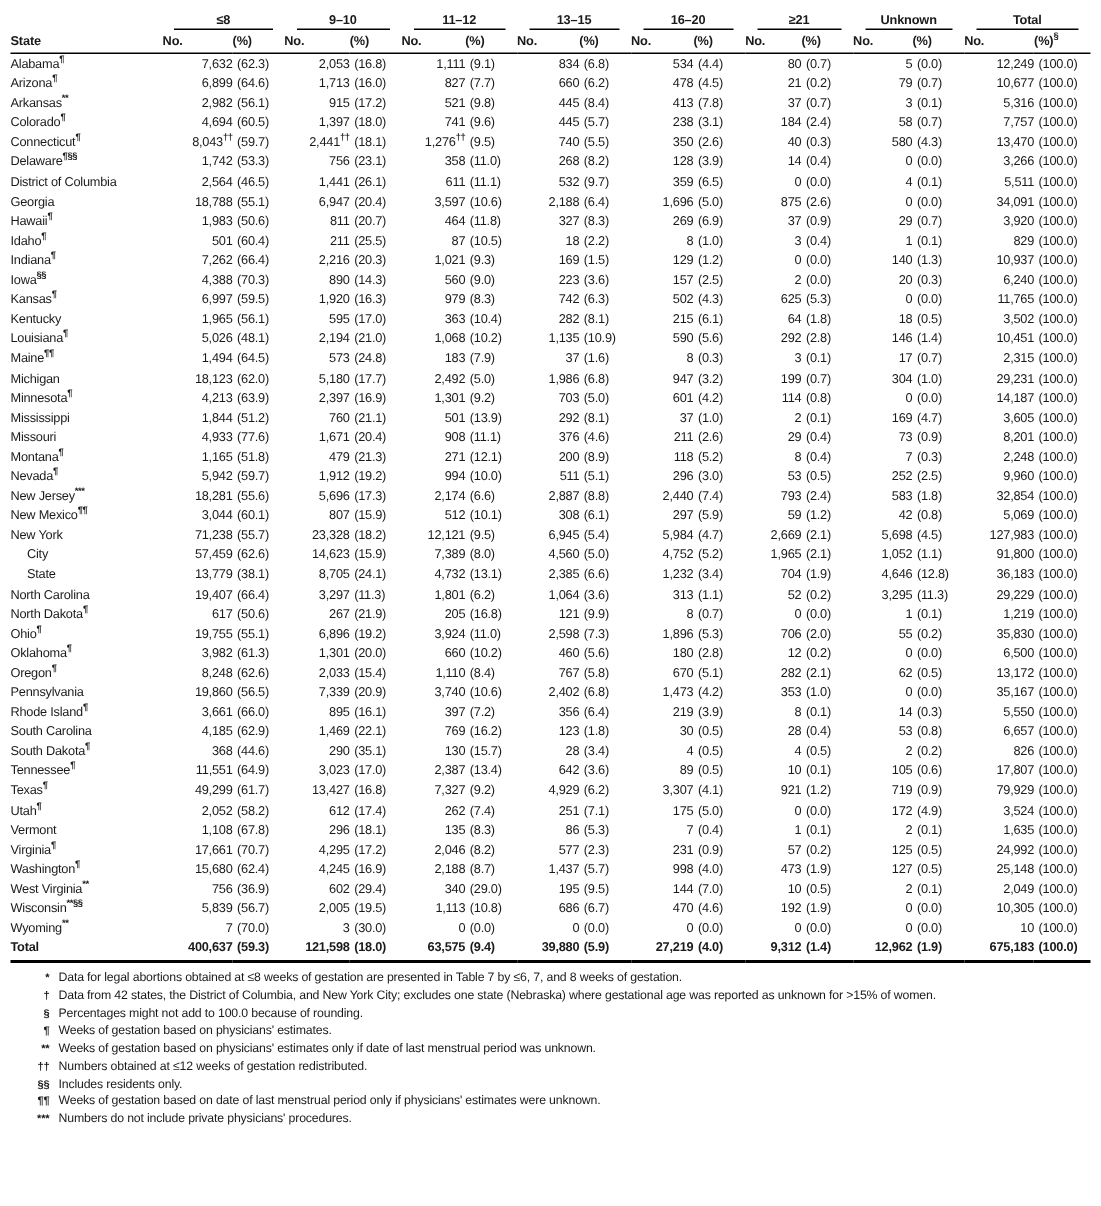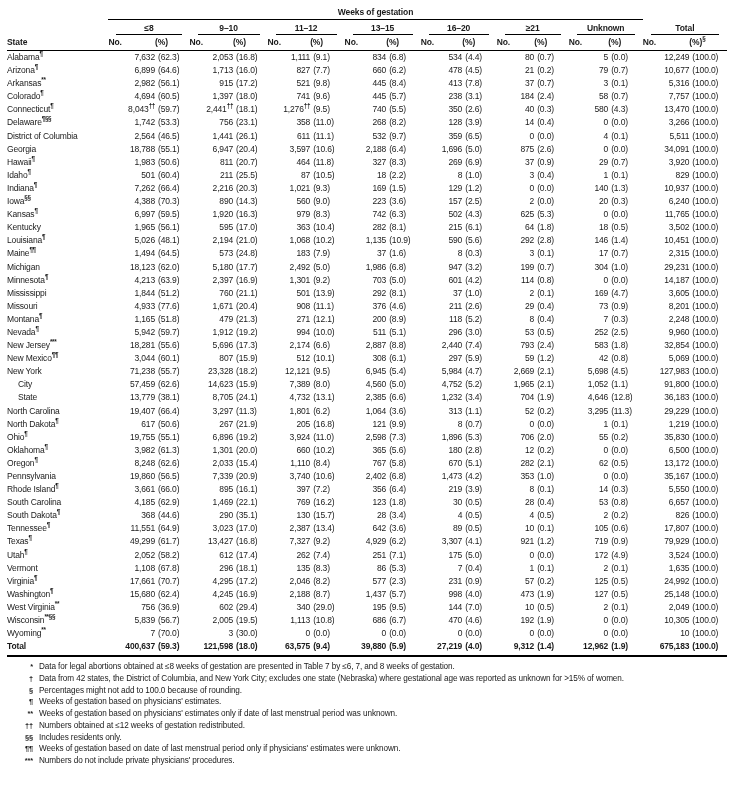--- a/index.html
+++ b/index.html
@@ -60,25 +60,20 @@
       <col style="width:37px">
         <col style="width:34px">
       <col style="width:39px">
         <col style="width:34px">
       <col style="width:46px">
         <col style="width:37px">
     </colgroup>
     <thead>
         <tr>
           <th class="blank"></th>
-          <th class="wog" colspan="14">Weeks of gestation</th>
-          <th class="blank" colspan="2"></th>
-        </tr>
-        <tr>
-          <th class="blank"></th>
           <th colspan="2">
             <div class="grp">≤8</div>
           </th>
           <th colspan="2">
             <div class="grp">9–10</div>
           </th>
           <th colspan="2">
             <div class="grp">11–12</div>
           </th>
           <th colspan="2">
@@ -689,21 +684,21 @@
           <td class="pct">(100.0)</td>
         </tr>
         <tr>
           <td class="state-cell"><span class="state-name">Oklahoma</span><sup class="mark">¶</sup></td>
           <td class="no">3,982</td>
           <td class="pct">(61.3)</td>
           <td class="no">1,301</td>
           <td class="pct">(20.0)</td>
           <td class="no">660</td>
           <td class="pct">(10.2)</td>
-          <td class="no">365</td>
+          <td class="no">460</td>
           <td class="pct">(5.6)</td>
           <td class="no">180</td>
           <td class="pct">(2.8)</td>
           <td class="no">12</td>
           <td class="pct">(0.2)</td>
           <td class="no">0</td>
           <td class="pct">(0.0)</td>
           <td class="no">6,500</td>
           <td class="pct">(100.0)</td>
         </tr>

